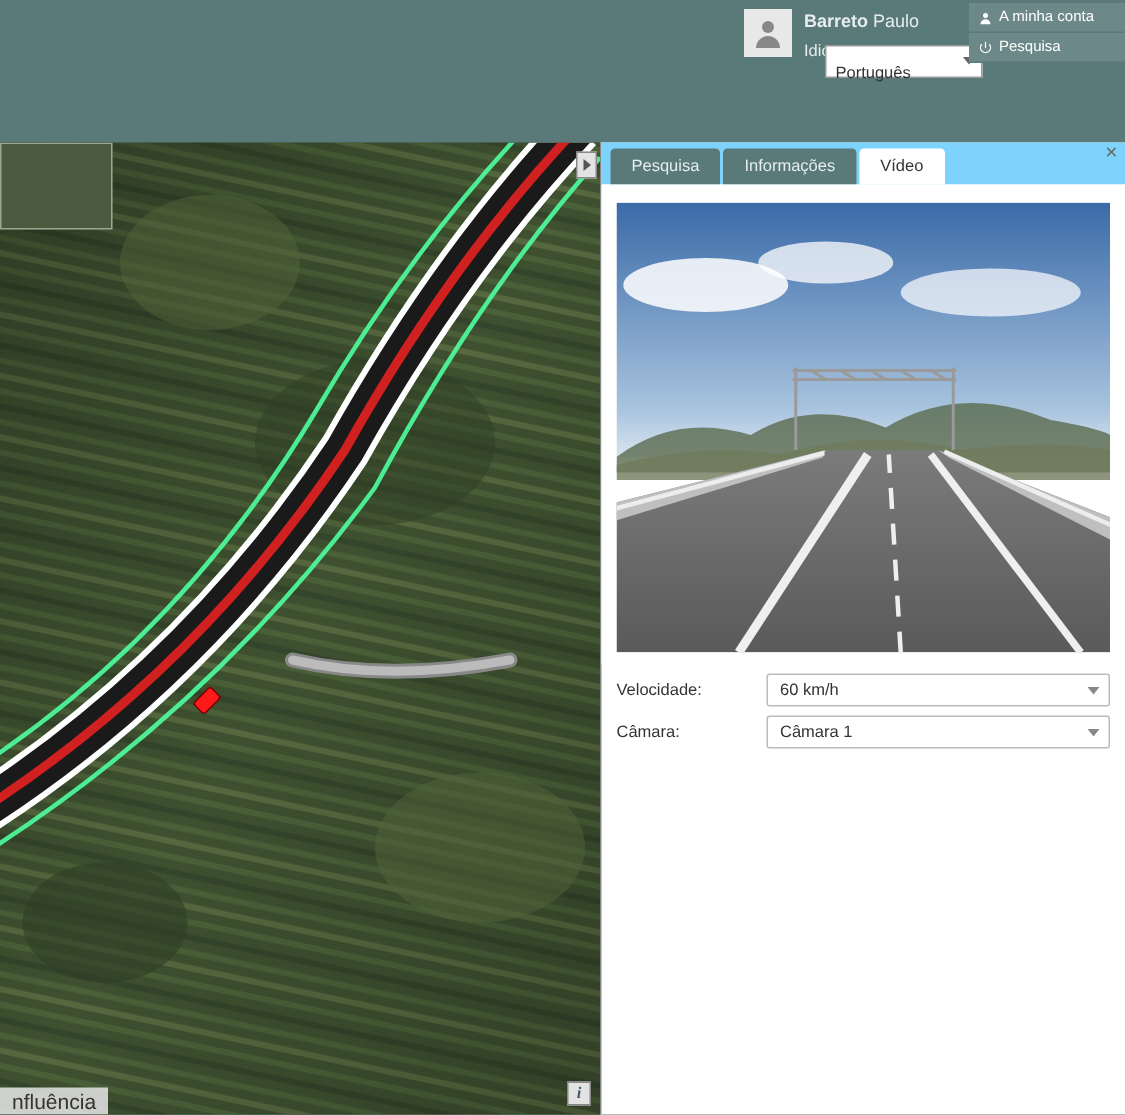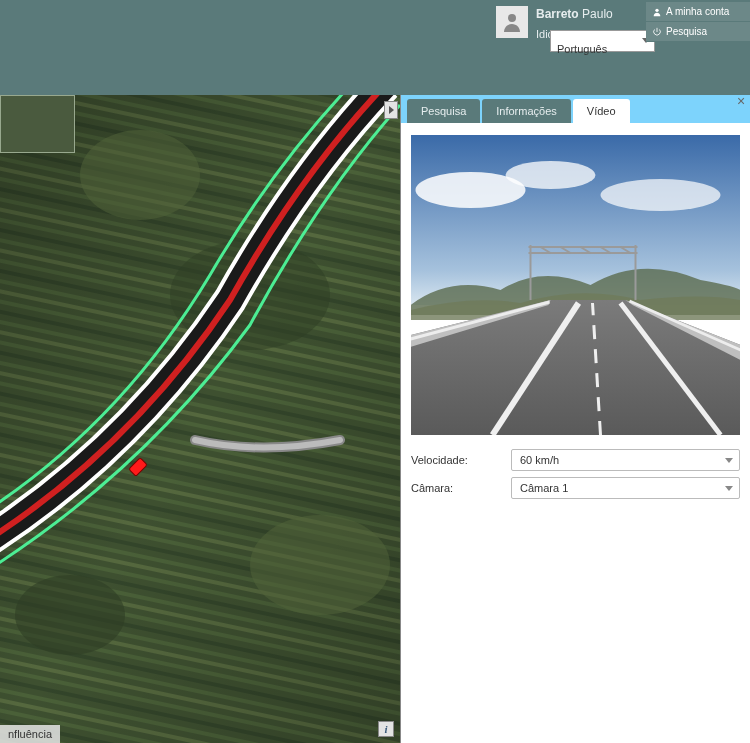--- a/index.html
+++ b/index.html
@@ -149,21 +149,21 @@
     justify-content: center;
     cursor: pointer;
   }
   .map-bottom-tab {
     position: absolute;
     bottom: 0; left: 0;
     height: 18px;
     padding: 0 8px;
     background: rgba(230,230,230,0.85);
     color: #333;
-    font-size: 11px;
+    font-size: 14px;
     display: flex;
     align-items: center;
   }
 
   
   .right-pane {
     flex: 1;
     height: 648px;
     background: #fff;
     border-left: 1px solid #888;

